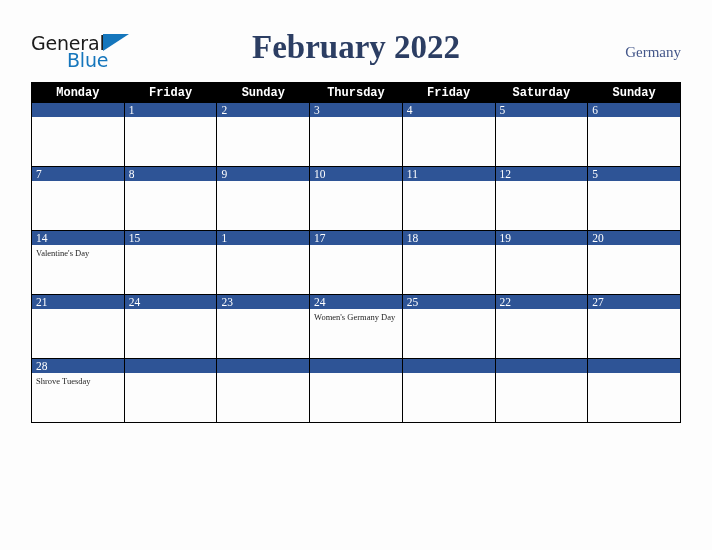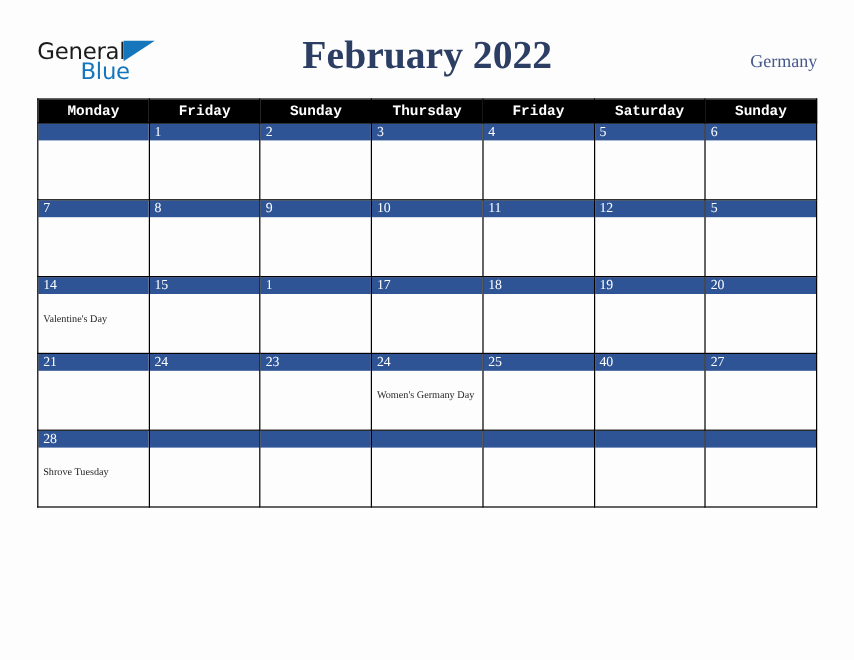--- a/index.html
+++ b/index.html
@@ -129,21 +129,20 @@
     overflow: hidden;
     white-space: nowrap;
   }
   .events {
     display: block;
     padding: 3px 4px 0 4px;
     font-family: "Liberation Serif", serif;
     font-size: 8.5px;
     line-height: 10px;
     color: #262626;
-    margin-top: 12px;
   }
   .event-item {
     display: block;
   }
 </style>
 </head>
 <body>
 
 <div class="page">
 
@@ -283,21 +282,21 @@
             <span class="daynum">24</span>
             <span class="events">
               <span class="event-item">Women's Germany Day</span>
             </span>
           </td>
           <td>
             <span class="daynum">25</span>
             <span class="events"></span>
           </td>
           <td>
-            <span class="daynum">40</span>
+            <span class="daynum">22</span>
             <span class="events"></span>
           </td>
           <td>
             <span class="daynum">27</span>
             <span class="events"></span>
           </td>
         </tr>
         <tr>
           <td>
             <span class="daynum">28</span>

